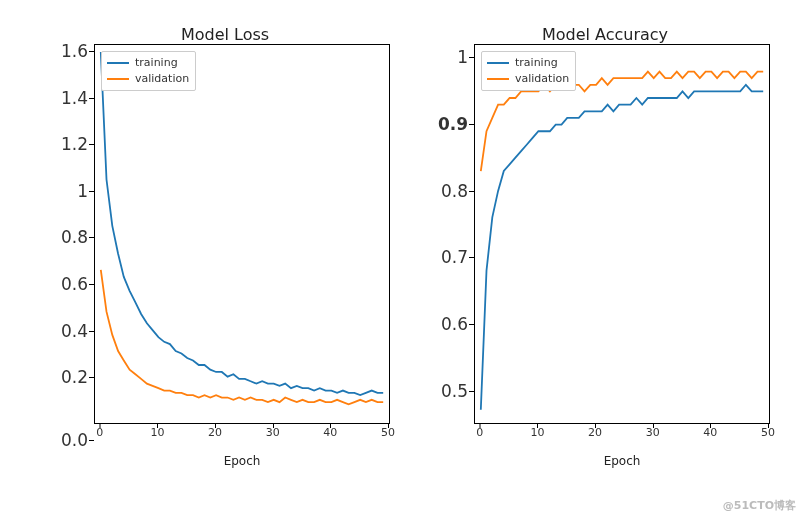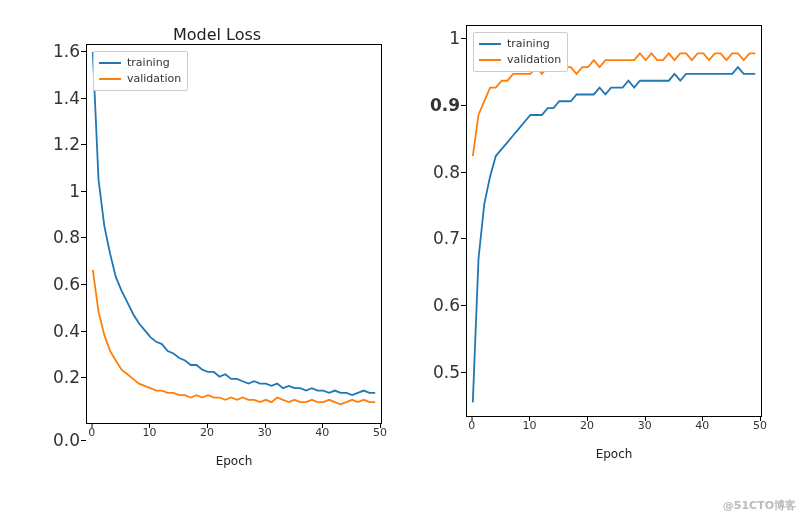--- a/index.html
+++ b/index.html
@@ -11,21 +11,21 @@
     color: #333;
   }
   .figure {
     width: 800px;
     height: 515px;
     position: relative;
     background: #fff;
   }
   .panels {
     position: absolute;
-    left: 52px;
+    left: 60px;
     top: 25px;
     width: 710px;
     height: 440px;
     display: flex;
     gap: 50px;
   }
   .panel {
     flex: 1 1 0;
     display: flex;
     flex-direction: column;
@@ -174,20 +174,21 @@
             <div class="xtick" style="left: 294px;">50<span class="mark"></span></div>
           </div>
       </div>
       <div style="display:flex">
         <div style="width:34px"></div>
         <div class="xlabel" style="flex:1">Epoch</div>
       </div>
     </div>
 
     <div class="panel">
+      <div class="panel-title">Model Accuracy</div>
       <div class="plot-row">
         <div class="yaxis" id="yaxis-acc" style="height: 380px;">
             <div class="ytick" style="top: 346.667px;">0.5<span class="mark"></span></div>
             <div class="ytick" style="top: 280px;">0.6<span class="mark"></span></div>
             <div class="ytick" style="top: 213.333px;">0.7<span class="mark"></span></div>
             <div class="ytick" style="top: 146.667px;">0.8<span class="mark"></span></div>
             <div class="ytick" style="top: 80px; font-weight: bold;">0.9<span class="mark"></span></div>
             <div class="ytick" style="top: 13.3333px;">1<span class="mark"></span></div>
           </div>
         <div class="plot" id="plot-acc">

